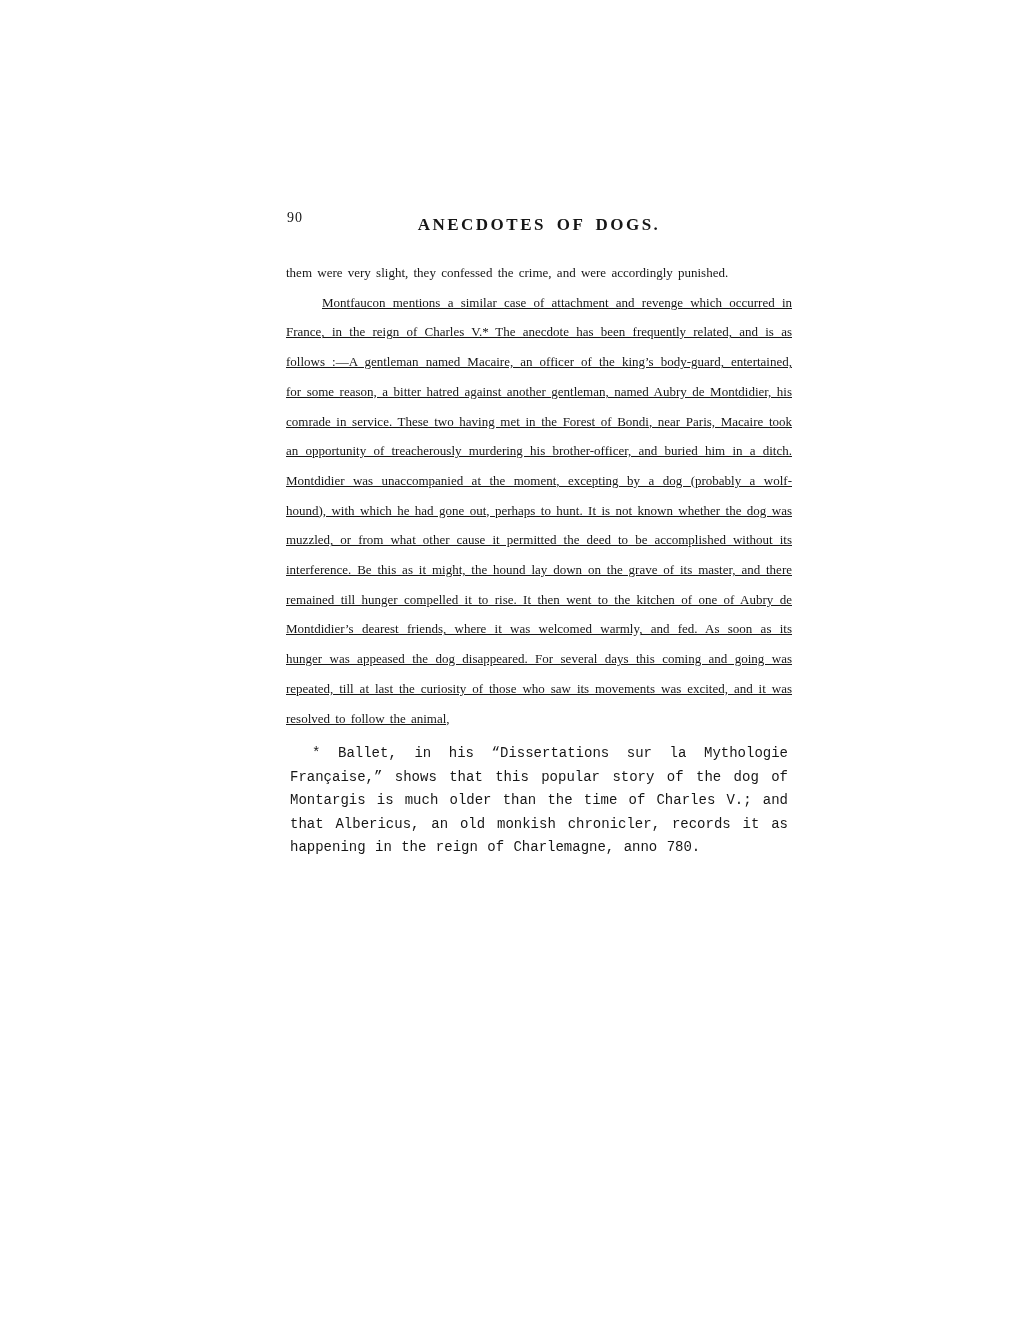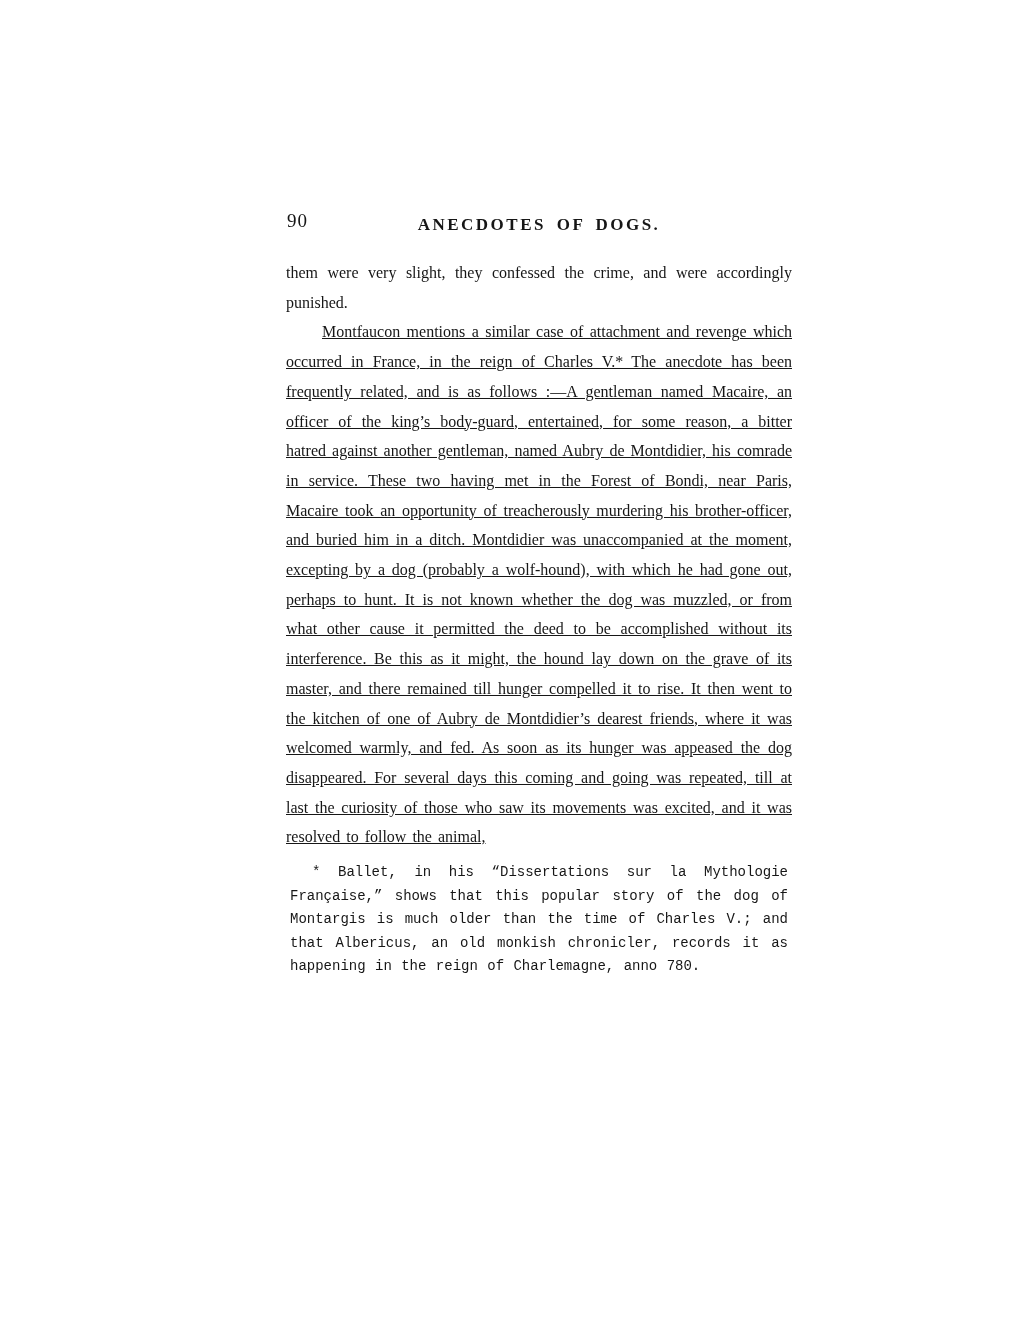--- a/index.html
+++ b/index.html
@@ -21,35 +21,35 @@
   }
   .running-head {
     position: relative;
     height: 26px;
     margin-bottom: 22px;
   }
   .page-number {
     position: absolute;
     left: 1px;
     top: 0;
-    font-size: 19px;
+    font-size: 14px;
     letter-spacing: 1px;
   }
   .head-title {
     display: block;
     text-align: center;
     font-size: 17px;
     font-weight: bold;
     letter-spacing: 2.5px;
     padding-top: 5px;
     word-spacing: 4px;
   }
   .body-text p {
     margin: 0;
-    font-size: 16px;
+    font-size: 13px;
     line-height: 29.7px;
     text-align: justify;
     text-align-last: left;
     word-spacing: 2px;
   }
   .body-text p.indented {
     text-indent: 36px;
     text-decoration: underline;
   }
   .footnote {

